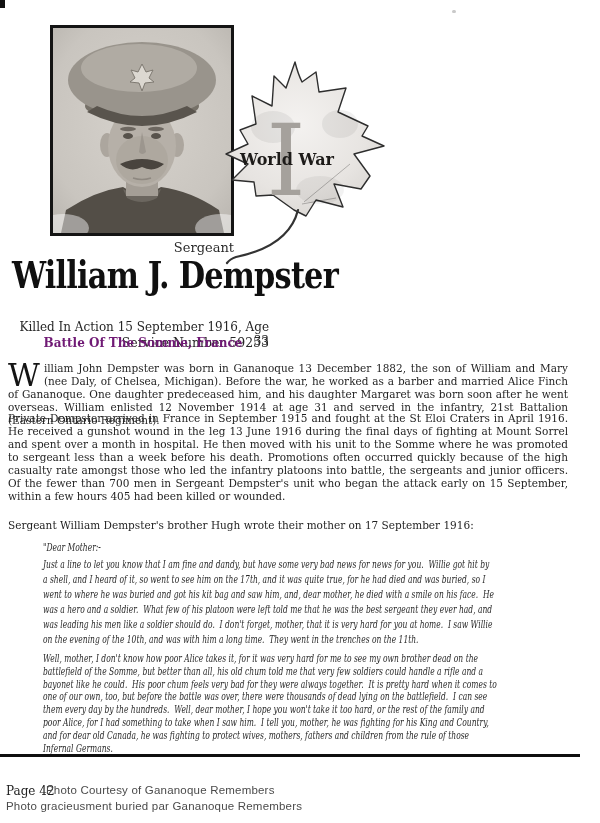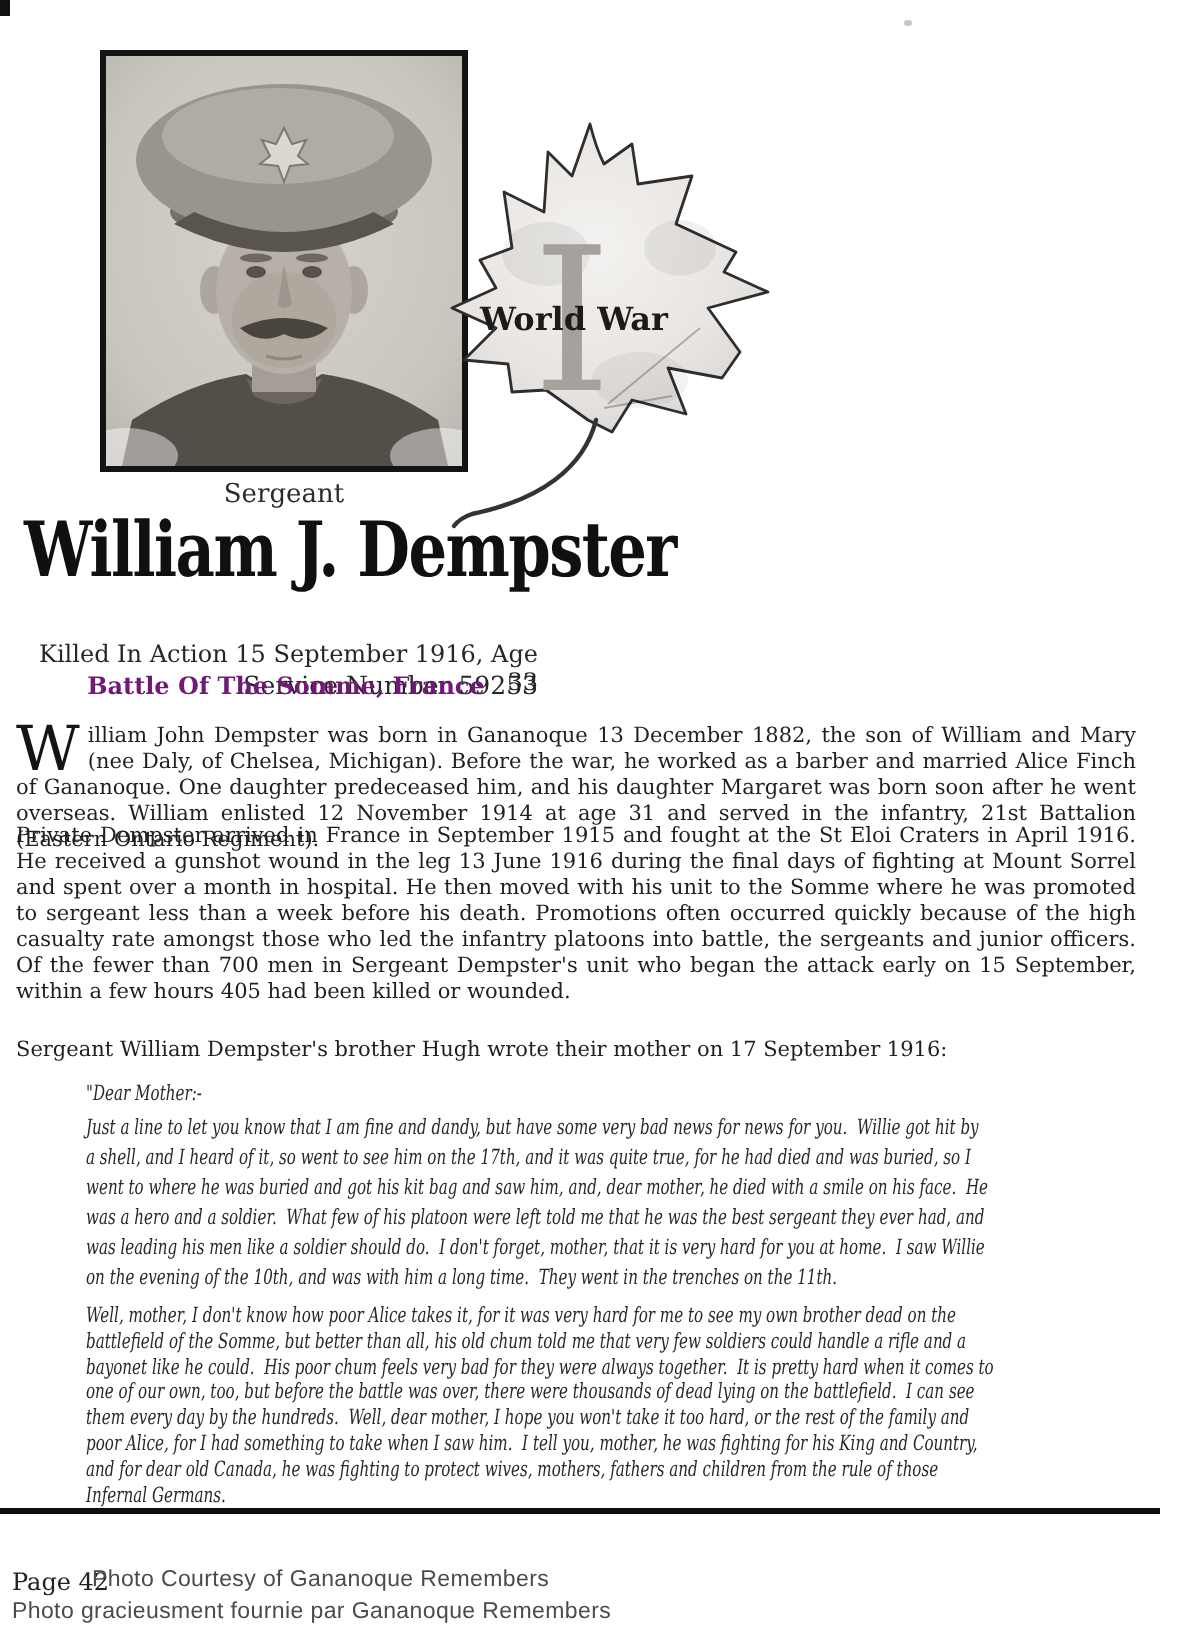--- a/index.html
+++ b/index.html
@@ -7,21 +7,21 @@
     position:relative;width:600px;height:823px;margin:0 auto;
     background:#ffffff;overflow:hidden;
     font-family:"DejaVu Serif",serif;color:#1e1e1e;
   }
   .abs{position:absolute;}
   
   .scan-dash{left:0;top:8;width:5px;height:8px;background:#111;}
   .scan-speck{left:452px;top:10px;width:4px;height:3px;background:#c9c9c9;border-radius:2px;}
   
   .photo-frame{left:50px;top:25px;width:178px;height:205px;border:3px solid #141414;background:#cfcbc5;z-index:1;}
-  .photo-caption{left:50px;top:240px;width:184px;text-align:center;font-size:13px;color:#2b2b2b;}
+  .photo-caption{left:50px;top:240px;width:184px;text-align:right;font-size:13px;color:#2b2b2b;}
   
   .leaf-wrap{left:218px;top:52px;width:170px;height:215px;z-index:3;}
   
   .page-title{left:12px;top:252px;font-size:38px;font-weight:bold;letter-spacing:-1px;
     white-space:nowrap;transform:scaleX(0.8);transform-origin:0 0;color:#101010;z-index:2;}
   .service-line{left:17px;top:297px;width:252px;text-align:right;font-size:12.5px;color:#262626;margin-top:38px;}
   .kia-line{left:17px;top:320px;width:252px;text-align:right;font-size:12px;color:#262626;}
   .battle-line{left:17px;top:336px;width:252px;text-align:center;font-size:12px;color:#701a75;font-weight:bold;}
   
   .body-par{left:8px;width:560px;font-size:10.5px;line-height:13px;text-align:justify;color:#1f1f1f;}
@@ -148,15 +148,15 @@
       <div>one of our own, too, but before the battle was over, there were thousands of dead lying on the battlefield.  I can see</div>
       <div>them every day by the hundreds.  Well, dear mother, I hope you won't take it too hard, or the rest of the family and</div>
       <div>poor Alice, for I had something to take when I saw him.  I tell you, mother, he was fighting for his King and Country,</div>
       <div>and for dear old Canada, he was fighting to protect wives, mothers, fathers and children from the rule of those</div>
       <div>Infernal Germans.</div>
     </div>
 
   <div class="abs footer-rule"></div>
   <div class="abs page-number">Page 42</div>
   <div class="abs credit credit-en">Photo Courtesy of Gananoque Remembers</div>
-  <div class="abs credit credit-fr">Photo gracieusment fournie par Gananoque Remembers</div>
+  <div class="abs credit credit-fr">Photo gracieusment buried par Gananoque Remembers</div>
 
 </div>
 
 </body></html>

